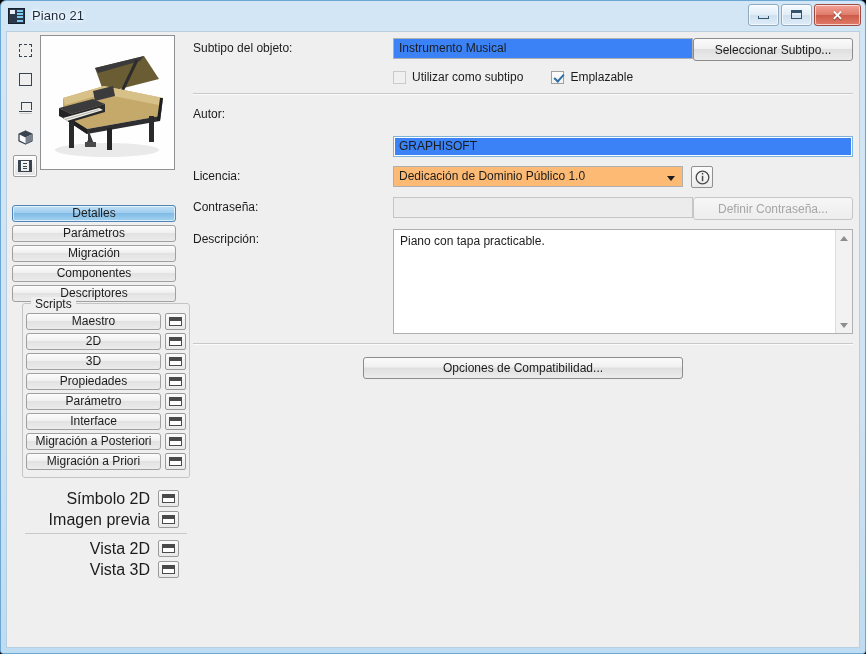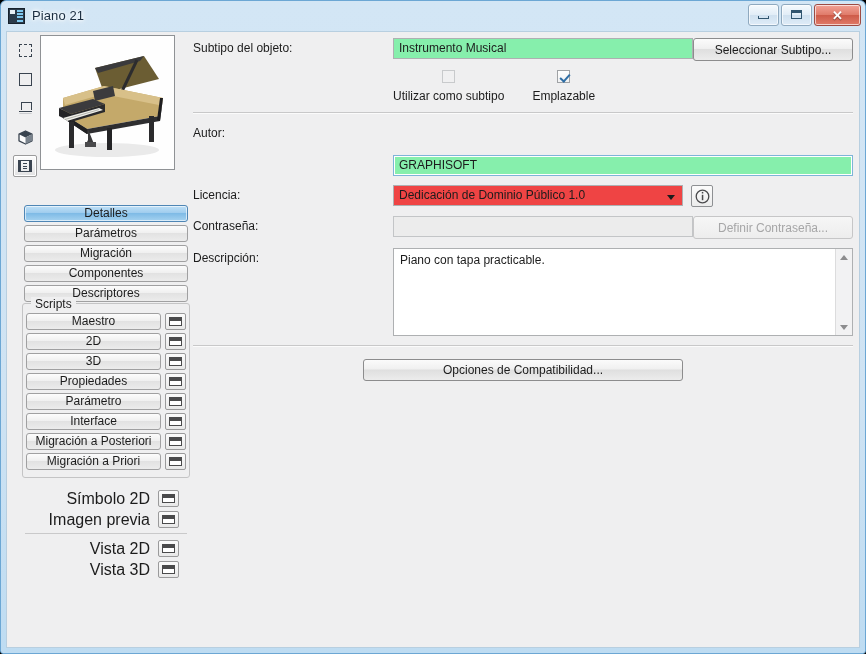--- a/index.html
+++ b/index.html
@@ -200,21 +200,21 @@
     width: 135px; height: 135px;
     border: 1px solid #8f9295;
     background: #fff;
     box-sizing: border-box;
     position: relative;
     overflow: hidden;
   }
 
   .btn-list {
     position: absolute;
-    left: 14px; top: 172px;
+    left: 2px; top: 172px;
     width: 164px;
   }
   .sbtn {
     display: block;
     width: 100%;
     height: 17px;
     margin-bottom: 3px;
     border: 1px solid #a0a0a1;
     border-radius: 3px;
     background: linear-gradient(to bottom, #fcfcfc 0%, #f0f0f0 45%, #e2e2e2 50%, #ececec 100%);
@@ -320,21 +320,21 @@
   .flabel {
     width: 200px;
     flex: none;
     font-size: 12px;
     padding-top: 3px;
     color: #1c1c1c;
   }
   .input {
     height: 21px;
     border: 1px solid #aeb0b2;
-    background: #86efac;
+    background: #3b82f6;
     box-sizing: border-box;
     padding: 0 5px;
     font-family: "Liberation Sans", sans-serif;
     font-size: 12px;
     color: #1c1c1c;
     line-height: 19px;
     cursor: text;
     overflow: hidden;
     white-space: nowrap;
   }
@@ -364,21 +364,20 @@
   .pbtn.disabled {
     border: 1px solid #c6c6c7;
     color: #a6a6a7;
     background: linear-gradient(to bottom, #f6f6f6, #ededed);
   }
   .checkrow {
     display: flex;
     align-items: center;
     gap: 6px;
     margin-right: 28px;
-    flex-direction: column;
   }
   .cbox {
     width: 13px; height: 13px;
     border: 1px solid #9fa2a5;
     background: linear-gradient(to bottom, #fefefe, #f1f2f3);
     box-sizing: border-box;
     position: relative;
     flex: none;
     cursor: default;
   }
@@ -400,21 +399,21 @@
   .hr-main {
     height: 0;
     border-top: 1px solid #c8c8c9;
     border-bottom: 1px solid #fbfbfb;
     margin: 3px 0 9px 0;
   }
 
   .select {
     height: 21px;
     border: 1px solid #aeb0b2;
-    background: #ef4444;
+    background: #fdba74;
     box-sizing: border-box;
     padding: 0 20px 0 5px;
     font-size: 12px;
     line-height: 19px;
     position: relative;
     cursor: default;
     overflow: hidden;
     white-space: nowrap;
   }
   .select::after {
@@ -673,21 +672,21 @@
 
       <div class="frow">
         <div class="flabel">Contraseña:</div>
         <div class="input disabled" style="width:300px" title=""></div>
         <div style="flex:1"></div>
         <button class="pbtn disabled" style="width:160px">Definir Contraseña...</button>
       </div>
 
       <div class="frow">
         <div class="flabel">Descripción:</div>
-        <div class="textarea" style="flex:1;height:88px">
+        <div class="textarea" style="flex:1;height:105px">
           <div class="ta-text">Piano con tapa practicable.</div>
           <div class="vscroll">
             <div class="vs-arrow up">
                 <span class="tri-up"></span>
               </div>
             <div class="vs-arrow down">
                 <span class="tri-down"></span>
               </div>
           </div>
         </div>

